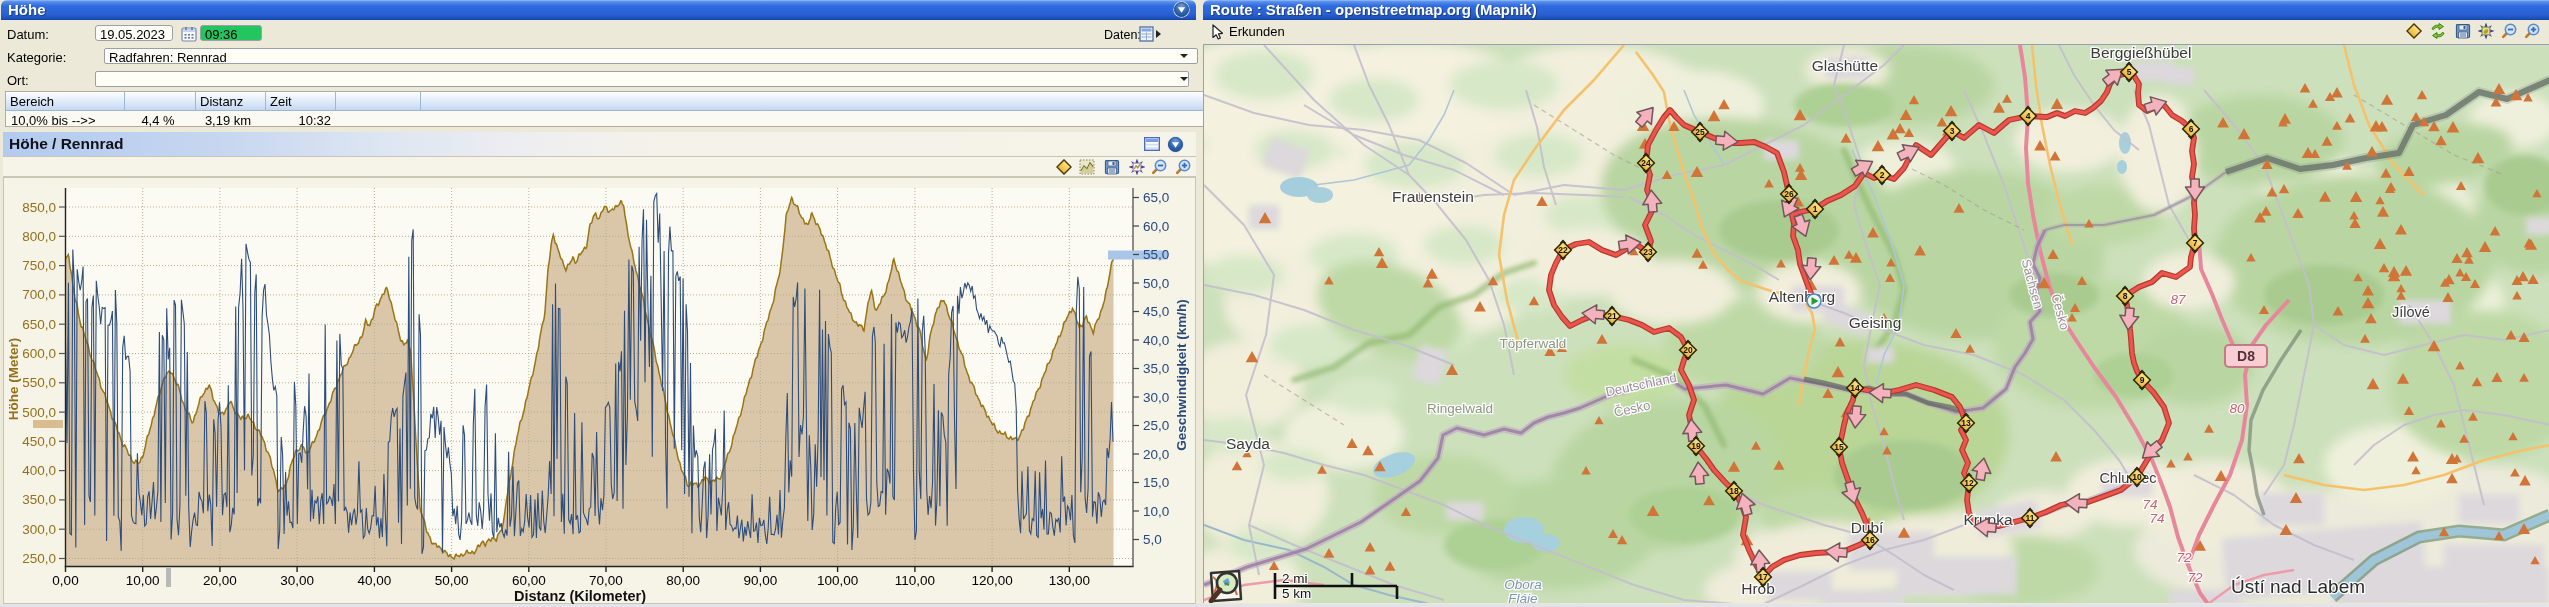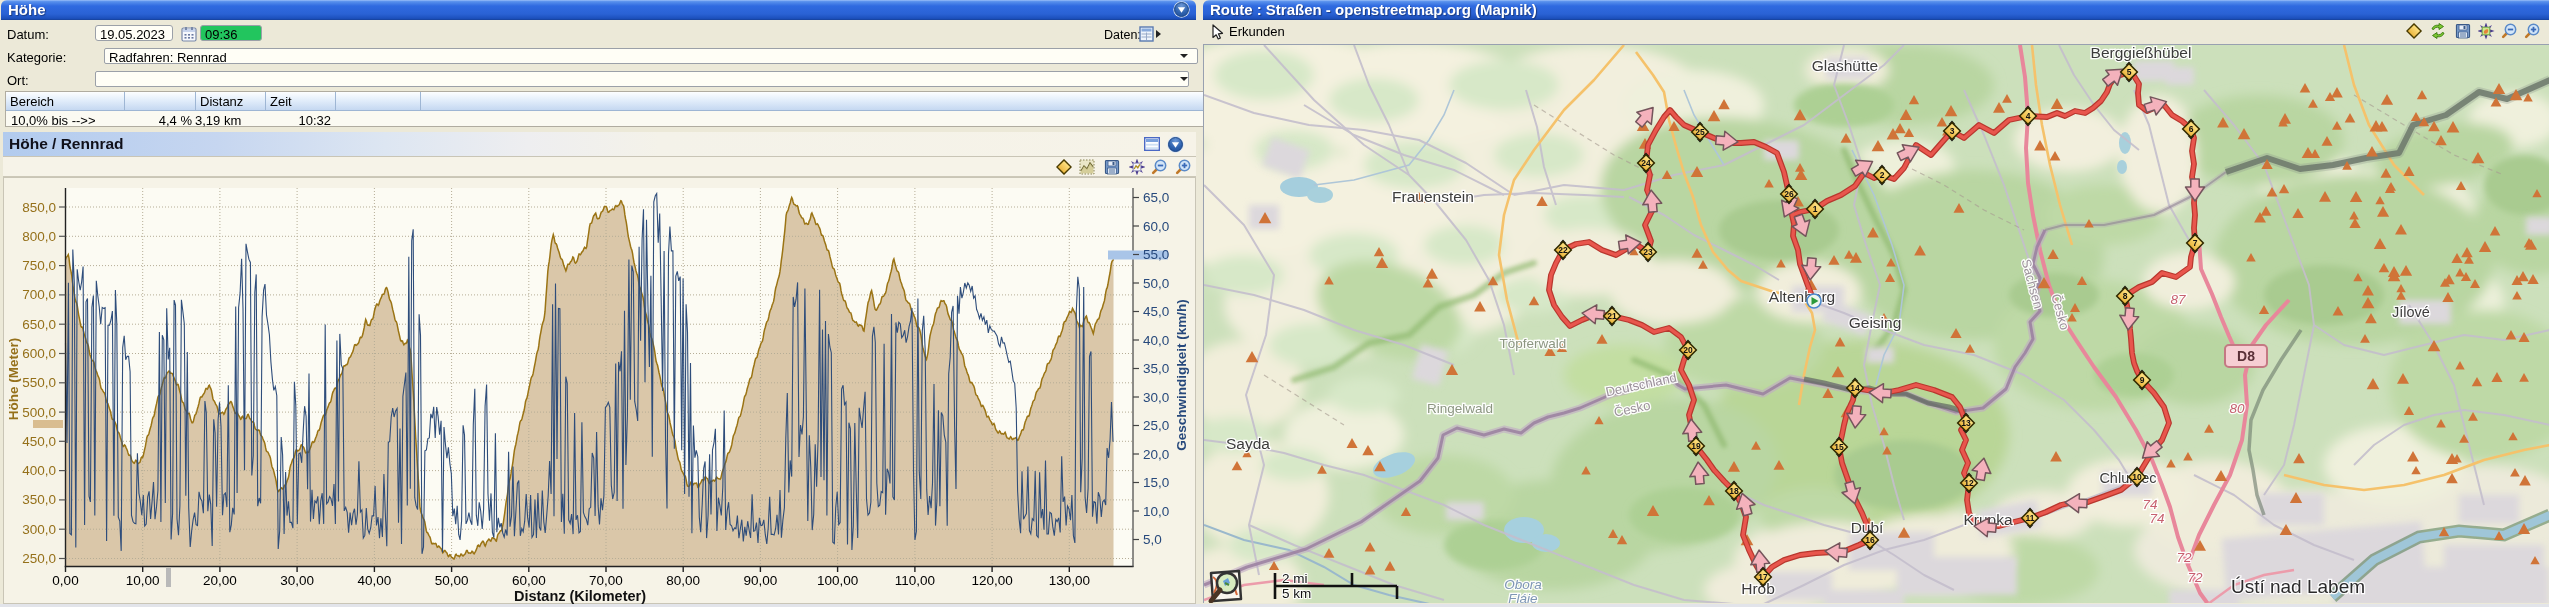--- a/index.html
+++ b/index.html
@@ -269,22 +269,22 @@
     <div style="position:absolute;top:2px;font:13px 'Liberation Sans',sans-serif;color:#000;left:4px;">Bereich</div>
     <div style="position:absolute;top:16px;font:13px 'Liberation Sans',sans-serif;color:#a21caf;left:123px;margin-top:40px;">Prozent</div>
     <div style="position:absolute;top:2px;font:13px 'Liberation Sans',sans-serif;color:#000;left:194px;">Distanz</div>
     <div style="position:absolute;top:2px;font:13px 'Liberation Sans',sans-serif;color:#000;left:264px;">Zeit</div>
     <div style="position:absolute;left:118px;top:0;width:1px;height:19px;background:#9eb6d4;"></div>
     <div style="position:absolute;left:189px;top:0;width:1px;height:19px;background:#9eb6d4;"></div>
     <div style="position:absolute;left:259px;top:0;width:1px;height:19px;background:#9eb6d4;"></div>
     <div style="position:absolute;left:329px;top:0;width:1px;height:19px;background:#9eb6d4;"></div>
     <div style="position:absolute;left:414px;top:0;width:1px;height:19px;background:#9eb6d4;"></div>
     <div style="position:absolute;top:21px;font:13px 'Liberation Sans',sans-serif;color:#000;left:5px;">10,0% bis --&gt;&gt;</div>
-    <div style="position:absolute;top:21px;font:13px 'Liberation Sans',sans-serif;color:#000;left:118px;width:68px;text-align:right;">4,4 %</div>
-    <div style="position:absolute;top:21px;font:13px 'Liberation Sans',sans-serif;color:#000;left:189px;width:66px;text-align:left;">3,19 km</div>
+    <div style="position:absolute;top:21px;font:13px 'Liberation Sans',sans-serif;color:#000;left:118px;width:68px;text-align:center;">4,4 %</div>
+    <div style="position:absolute;top:21px;font:13px 'Liberation Sans',sans-serif;color:#000;left:189px;width:66px;text-align:center;">3,19 km</div>
     <div style="position:absolute;top:21px;font:13px 'Liberation Sans',sans-serif;color:#000;left:259px;width:66px;text-align:right;">10:32</div>
     <div style="position:absolute;right:2px;top:21px;width:11px;height:14px;background:#ece9d8;border:1px solid #c0bcac;">
       <div style="position:absolute;left:2.2px;top:1.5px;width:0;height:0;border-bottom:3.5px solid #444;border-left:3px solid transparent;border-right:3px solid transparent;"></div>
       <div style="position:absolute;left:2.2px;top:8.5px;width:0;height:0;border-top:3.5px solid #444;border-left:3px solid transparent;border-right:3px solid transparent;"></div>
     </div>
   </div>
 <div style="position:absolute;left:3px;top:132px;width:1193px;height:25px;background:linear-gradient(90deg,#b2cbee 0%,#c6d6f0 18%,#dde6f2 32%,#eeeef0 44%,#f4f2e9 55%,#f6f3e8 100%);border-bottom:1px solid #c9c5b6;">
     <div style="position:absolute;left:6px;top:3px;font:bold 15.5px 'Liberation Sans',sans-serif;color:#10101a;">Höhe / Rennrad</div>
     <svg width="16" height="15" style="position:absolute;right:36px;top:5px">
       <use href="#ic-win"></use>

